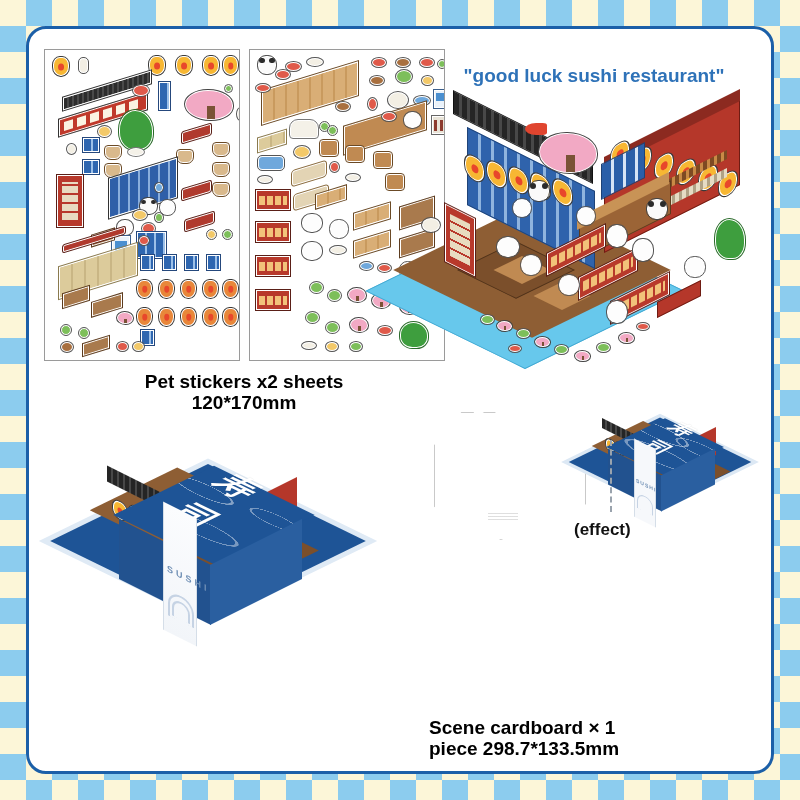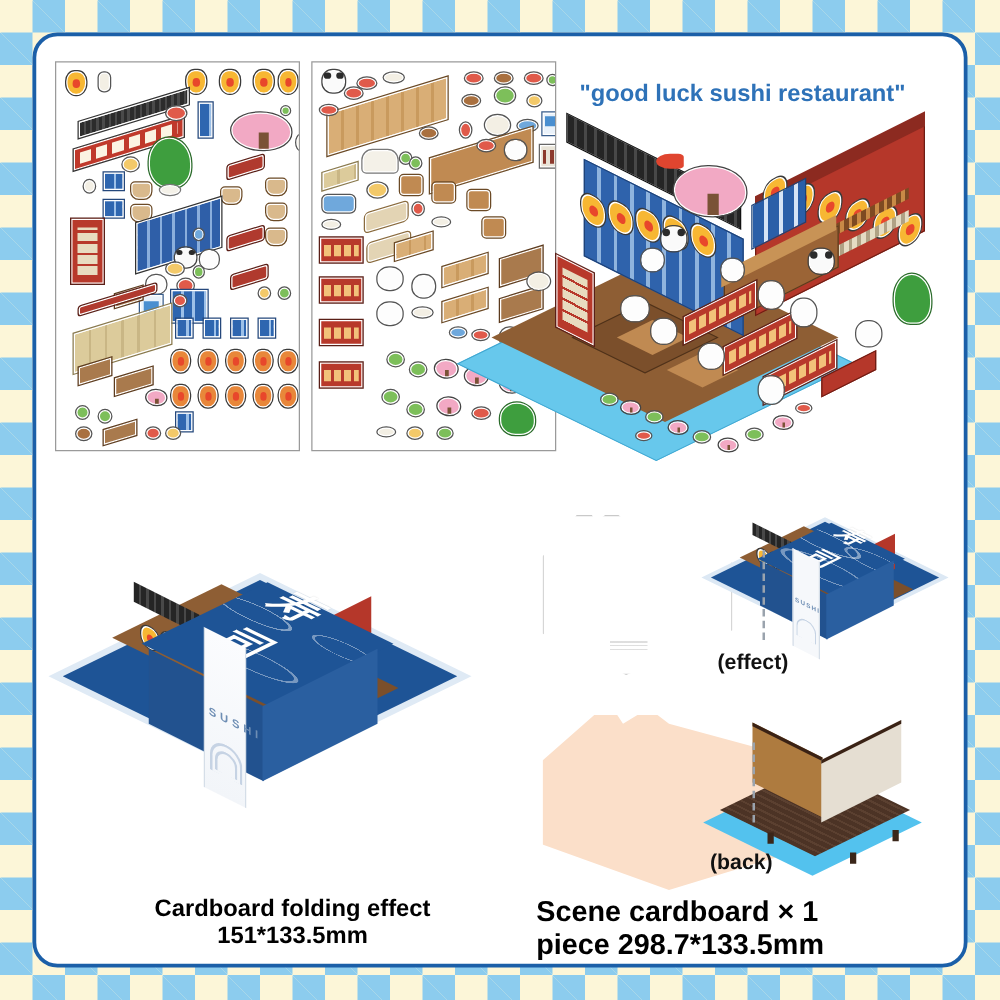--- a/index.html
+++ b/index.html
@@ -563,20 +563,22 @@
       <div class="iso food r" style="left:80px; top:230px;width:12px;height:7px;"></div>
       <div class="iso food r" style="left:208px;top:208px;width:12px;height:7px;"></div>
 
       <div class="iso tree" style="left:286px;top:104px;width:30px;height:40px;"></div>
       <div class="iso" style="left:228px;top:176px;width:44px;height:16px; transform:skewY(-26.57deg);
                   background:#B5372A; border:1px solid #6E1C13;"></div>
 
       <div class="iso door" style="left:16px; top:96px; width:30px;height:58px; transform:skewY(26.57deg);"></div>
     </div>
 
+    <div class="cap" style="left:15px; top:342px; width:400px; font-size:19px;">Pet stickers x2 sheets
+120*170mm</div>
 
     <div id="boxrender">
 
       <div class="box-lid-top" style="left:50px; top:8px; width:178px; height:178px; background:#DFEAF5;"></div>
 
       <div class="box-lid-top" style="left:56px; top:14px; width:166px; height:166px; background:#1E5496; overflow:hidden;">
       </div>
 
       <div class="iso" style="position:absolute; left:62px; top:22px; width:100px; height:92px;
                   transform:rotate(45deg) skew(-19deg,-19deg); overflow:hidden;
@@ -613,22 +615,20 @@
       <div class="band-txt" style="left:98px; top:130px; transform:skewY(26.57deg); font-size:9px;">SUSHI</div>
 
       <div style="position:absolute; left:99px; top:152px; width:26px; height:26px;
                   border:2px solid #C6D3E4; border-bottom:none;
                   border-radius:13px 13px 0 0; transform:skewY(26.57deg);"></div>
       <div style="position:absolute; left:103px; top:158px; width:18px; height:18px;
                   border:2px solid #C6D3E4; border-bottom:none;
                   border-radius:9px 9px 0 0; transform:skewY(26.57deg);"></div>
     </div>
 
-    <div class="cap" style="left:20px; top:688px; width:370px; font-size:19px;">Cardboard folding effect
-151*133.5mm</div>
 
     <div id="frontrender">
 
       <div class="hexblank" style="left:0px; top:8px; width:152px; height:128px;"></div>
       <div style="position:absolute; left:54px; top:108px; width:30px; height:8px;
                   background:repeating-linear-gradient(0deg,#C9C9C9 0 1px,transparent 1px 3px);
                   opacity:.6;"></div>
 
       <div style="position:absolute; left:138px; top:0px; width:190px; height:150px;">
         <div class="box-lid-top" style="left:36px; top:6px; width:104px; height:104px; background:#DCE8F4;"></div>
@@ -668,42 +668,18 @@
         <div style="position:absolute; left:65px; top:92px; width:16px; height:16px;
                     border:1.5px solid #C6D3E4; border-bottom:none;
                     border-radius:8px 8px 0 0; transform:skewY(26.57deg);"></div>
       </div>
 
       <div class="dashed-fold" style="left:176px; top:36px; height:72px;"></div>
 
       <div class="sub-lab" style="left:140px; top:116px;">(effect)</div>
     </div>
 
-    <div id="backrender">
-
-      <div class="hexpeach" style="left:0px; top:8px; width:230px; height:140px;"></div>
-
-      <div style="position:absolute; left:136px; top:8px; width:190px; height:150px;">
-
-        <div class="bk-water" style="left:34px; top:40px; width:92px; height:92px;"></div>
-
-        <div class="bk-deck" style="left:42px; top:36px; width:80px; height:80px;
-                    background:repeating-linear-gradient(0deg,#4C3325 0 4px,#5B4030 4px 6px);"></div>
-
-        <div class="bk-wall-l" style="left:32px; top:20px; width:56px; height:48px;"></div>
-
-        <div class="bk-wall-r" style="left:87px; top:20px; width:64px; height:50px;"></div>
-
-        <div style="position:absolute; left:44px; top:94px; width:5px; height:9px; background:#3A2619;"></div>
-        <div style="position:absolute; left:110px; top:110px; width:5px; height:9px; background:#3A2619;"></div>
-        <div style="position:absolute; left:144px; top:92px; width:5px; height:9px; background:#3A2619;"></div>
-      </div>
-
-      <div class="dashed-fold" style="left:168px; top:30px; height:64px;"></div>
-
-      <div class="sub-lab" style="left:134px; top:116px;">(back)</div>
-    </div>
-
-    <div class="cap" style="left:400px; top:688px; width:330px; font-size:23px; text-align:left;">Scene cardboard × 1
+
+    <div class="cap" style="left:400px; top:688px; width:330px; font-size:19px; text-align:left;">Scene cardboard × 1
 piece 298.7*133.5mm</div>
 
   </div>
 </div>
 
 </body></html>

